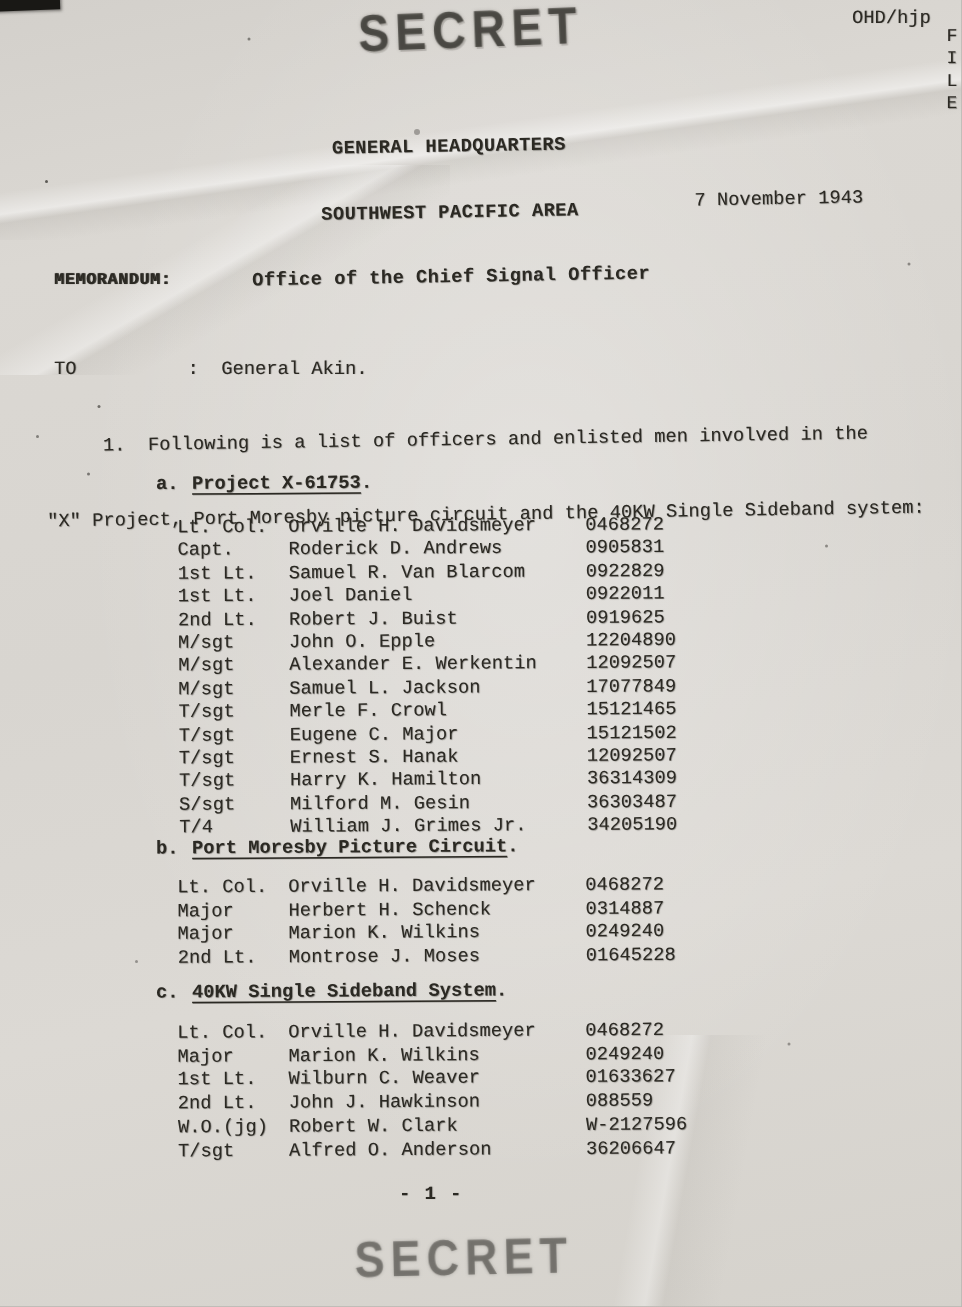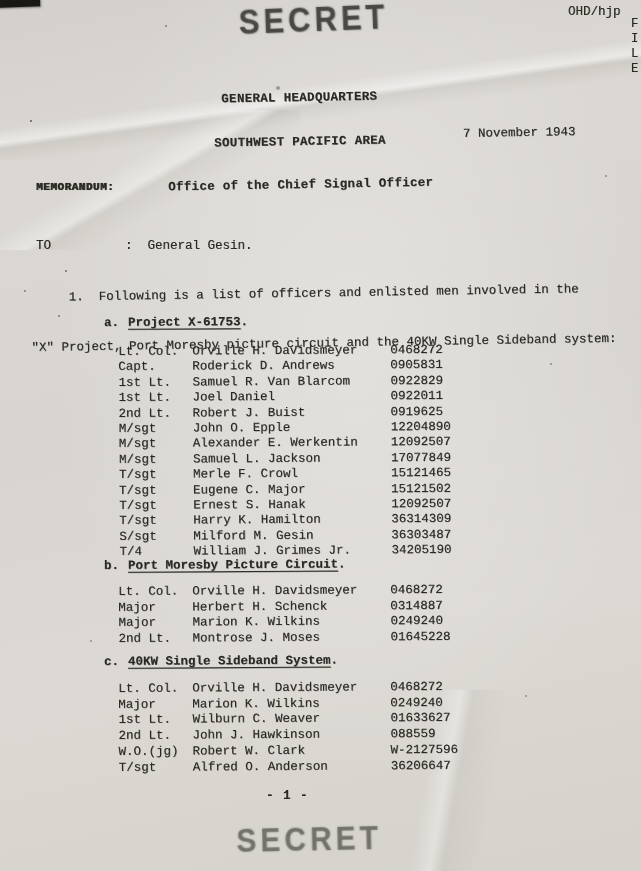--- a/index.html
+++ b/index.html
@@ -86,21 +86,21 @@
     <div>Office of the Chief Signal Officer</div>
   </div>
 
   <div class="typed date-line">7 November 1943</div>
 
   <div class="typed memo-label">MEMORANDUM:</div>
 
   <div class="typed to-line">
     <span class="to-label">TO</span>
     <span class="to-colon">:</span>
-    <span class="recipient">General Gesin.</span>
+    <span class="recipient">General Akin.</span>
   </div>
 
   <div class="typed para">
     <div class="para-l1">1.  Following is a list of officers and enlisted men involved in the</div>
     <div class="para-l2">"X" Project, Port Moresby picture circuit and the 40KW Single Sideband system:</div>
   </div>
 
   <div id="sections-root">
       <div class="section typed" style="top: 316px;"><div class="sec-head"><span class="sec-letter">a.</span><span class="sec-title">Project X-61753</span><span>.</span></div><div class="rows" style="margin-top: 15px;"><div class="row" style="line-height: 15.4px;"><span class="col-rank">Lt. Col.</span><span class="col-name">Orville H. Davidsmeyer</span><span class="col-serial">0468272</span></div><div class="row" style="line-height: 15.4px;"><span class="col-rank">Capt.</span><span class="col-name">Roderick D. Andrews</span><span class="col-serial">0905831</span></div><div class="row" style="line-height: 15.4px;"><span class="col-rank">1st Lt.</span><span class="col-name">Samuel R. Van Blarcom</span><span class="col-serial">0922829</span></div><div class="row" style="line-height: 15.4px;"><span class="col-rank">1st Lt.</span><span class="col-name">Joel Daniel</span><span class="col-serial">0922011</span></div><div class="row" style="line-height: 15.4px;"><span class="col-rank">2nd Lt.</span><span class="col-name">Robert J. Buist</span><span class="col-serial">0919625</span></div><div class="row" style="line-height: 15.4px;"><span class="col-rank">M/sgt</span><span class="col-name">John O. Epple</span><span class="col-serial">12204890</span></div><div class="row" style="line-height: 15.4px;"><span class="col-rank">M/sgt</span><span class="col-name">Alexander E. Werkentin</span><span class="col-serial">12092507</span></div><div class="row" style="line-height: 15.4px;"><span class="col-rank">M/sgt</span><span class="col-name">Samuel L. Jackson</span><span class="col-serial">17077849</span></div><div class="row" style="line-height: 15.4px;"><span class="col-rank">T/sgt</span><span class="col-name">Merle F. Crowl</span><span class="col-serial">15121465</span></div><div class="row" style="line-height: 15.4px;"><span class="col-rank">T/sgt</span><span class="col-name">Eugene C. Major</span><span class="col-serial">15121502</span></div><div class="row" style="line-height: 15.4px;"><span class="col-rank">T/sgt</span><span class="col-name">Ernest S. Hanak</span><span class="col-serial">12092507</span></div><div class="row" style="line-height: 15.4px;"><span class="col-rank">T/sgt</span><span class="col-name">Harry K. Hamilton</span><span class="col-serial">36314309</span></div><div class="row" style="line-height: 15.4px;"><span class="col-rank">S/sgt</span><span class="col-name">Milford M. Gesin</span><span class="col-serial">36303487</span></div><div class="row" style="line-height: 15.4px;"><span class="col-rank">T/4</span><span class="col-name">William J. Grimes Jr.</span><span class="col-serial">34205190</span></div></div></div>
       <div class="section typed" style="top: 559px;"><div class="sec-head"><span class="sec-letter">b.</span><span class="sec-title">Port Moresby Picture Circuit</span><span>.</span></div><div class="rows" style="margin-top: 12px;"><div class="row" style="line-height: 15.6px;"><span class="col-rank">Lt. Col.</span><span class="col-name">Orville H. Davidsmeyer</span><span class="col-serial">0468272</span></div><div class="row" style="line-height: 15.6px;"><span class="col-rank">Major</span><span class="col-name">Herbert H. Schenck</span><span class="col-serial">0314887</span></div><div class="row" style="line-height: 15.6px;"><span class="col-rank">Major</span><span class="col-name">Marion K. Wilkins</span><span class="col-serial">0249240</span></div><div class="row" style="line-height: 15.6px;"><span class="col-rank">2nd Lt.</span><span class="col-name">Montrose J. Moses</span><span class="col-serial">01645228</span></div></div></div>

